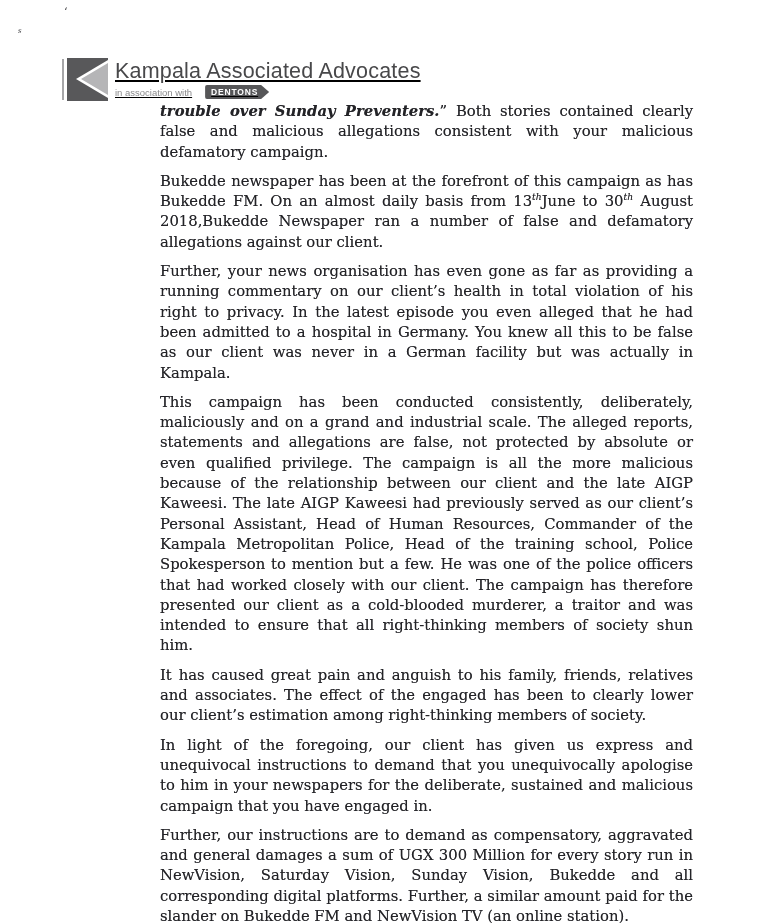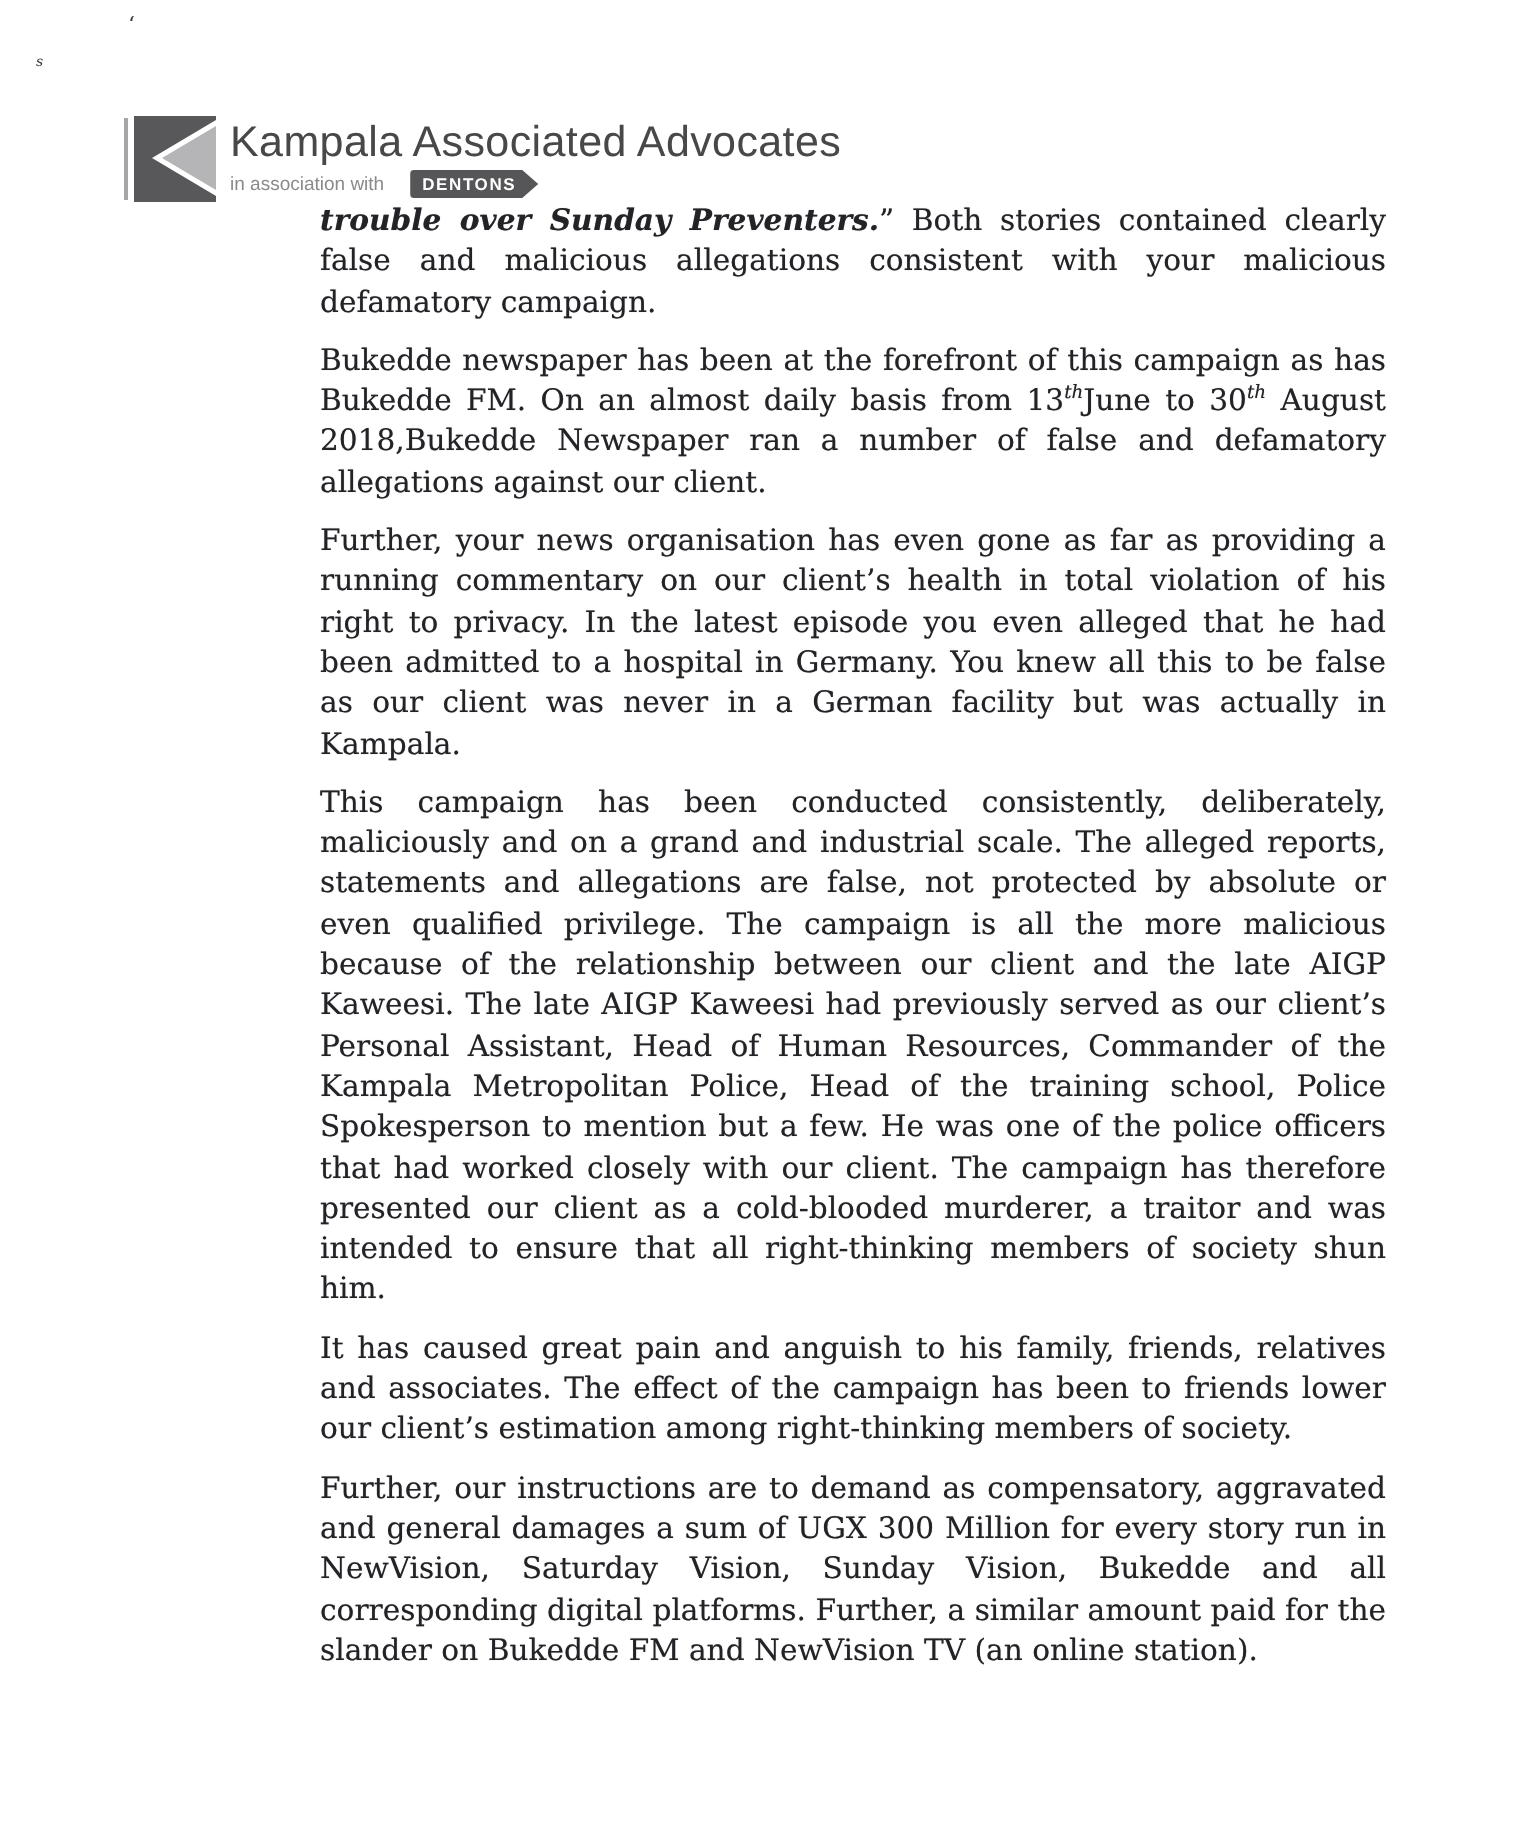--- a/index.html
+++ b/index.html
@@ -47,21 +47,21 @@
     border-top: 19px solid transparent;
     border-bottom: 19px solid transparent;
     border-right: 32px solid #ffffff;
   }
   .logo-tri-inner {
     position: absolute; right: 0; top: 5px; width: 0; height: 0;
     border-top: 16px solid transparent;
     border-bottom: 16px solid transparent;
     border-right: 27px solid var(--logo-triangle);
   }
-  .brand { margin-left: 7px; padding-top: 1px; font-family: "Liberation Sans", sans-serif; }
+  .brand { margin-left: 7px; padding-top: 1px; font-family: "Liberation Sans", sans-serif; text-decoration: underline; }
   .firm-name {
     font-size: 21.5px;
     font-weight: 400;
     color: var(--brand-gray);
     letter-spacing: 0.2px;
     line-height: 24px;
   }
   .assoc-line { display: flex; align-items: center; margin-top: 2px; }
   .assoc-text { font-size: 9.5px; color: var(--assoc-gray); margin-right: 13px; }
   .dentons-badge {
@@ -115,17 +115,18 @@
         <span class="dentons-badge">DENTONS</span>
       </div>
     </div>
   </header>
 
   <main class="letter-body">
       <p><span class="seg-bolditalic">trouble over Sunday Preventers.</span><span>”  Both stories contained clearly false and malicious allegations consistent with your malicious defamatory campaign.</span></p>
       <p><span>Bukedde newspaper has been at the forefront of this campaign as has Bukedde FM. On an almost daily basis from 13</span><sup class="seg-sup">th</sup><span>June to 30</span><sup class="seg-sup">th</sup><span> August 2018,Bukedde Newspaper ran a number of false and defamatory allegations against our client.</span></p>
       <p><span>Further, your news organisation has even gone as far as providing a running commentary on our client’s health in total violation of his right to privacy. In the latest episode you even alleged that he had been admitted to a hospital in Germany. You knew all this to be false as our client was never in a German facility but was actually in Kampala.</span></p>
       <p><span>This campaign has been conducted consistently, deliberately, maliciously and on a grand and industrial scale. The alleged reports, statements and allegations are false, not protected by absolute or even qualified privilege. The campaign is all the more malicious because of the relationship between our client and the late AIGP Kaweesi. The late AIGP Kaweesi had previously served as our client’s Personal Assistant, Head of Human Resources, Commander of the Kampala Metropolitan Police, Head of the training school, Police Spokesperson to mention but a few. He was one of the police officers that had worked closely with our client.  The campaign has therefore presented our client as a cold-blooded murderer, a traitor and was intended to ensure that all right-thinking members of society shun him.</span></p>
-      <p><span>It has caused great pain and anguish to his family, friends, relatives and associates. The effect of the campaign has been to friends lower our client’s estimation among right-thinking members of society.</span></p>
+      <p><span>It has caused great pain and anguish to his family, friends, relatives and associates. The effect of the engaged has been to clearly lower our client’s estimation among right-thinking members of society.</span></p>
+      <p><span>In light of the foregoing, our client has given us express and unequivocal instructions to demand that you unequivocally apologise to him in your newspapers for the deliberate, sustained and malicious campaign that you have engaged in.</span></p>
       <p><span>Further, our instructions are to demand as compensatory, aggravated and general damages a sum of UGX 300 Million for every story run in NewVision, Saturday Vision, Sunday Vision, Bukedde and all corresponding digital platforms. Further, a similar amount paid for the slander on Bukedde FM and NewVision TV (an online station).</span></p>
     </main>
 
 </div>
 
 </body></html>

